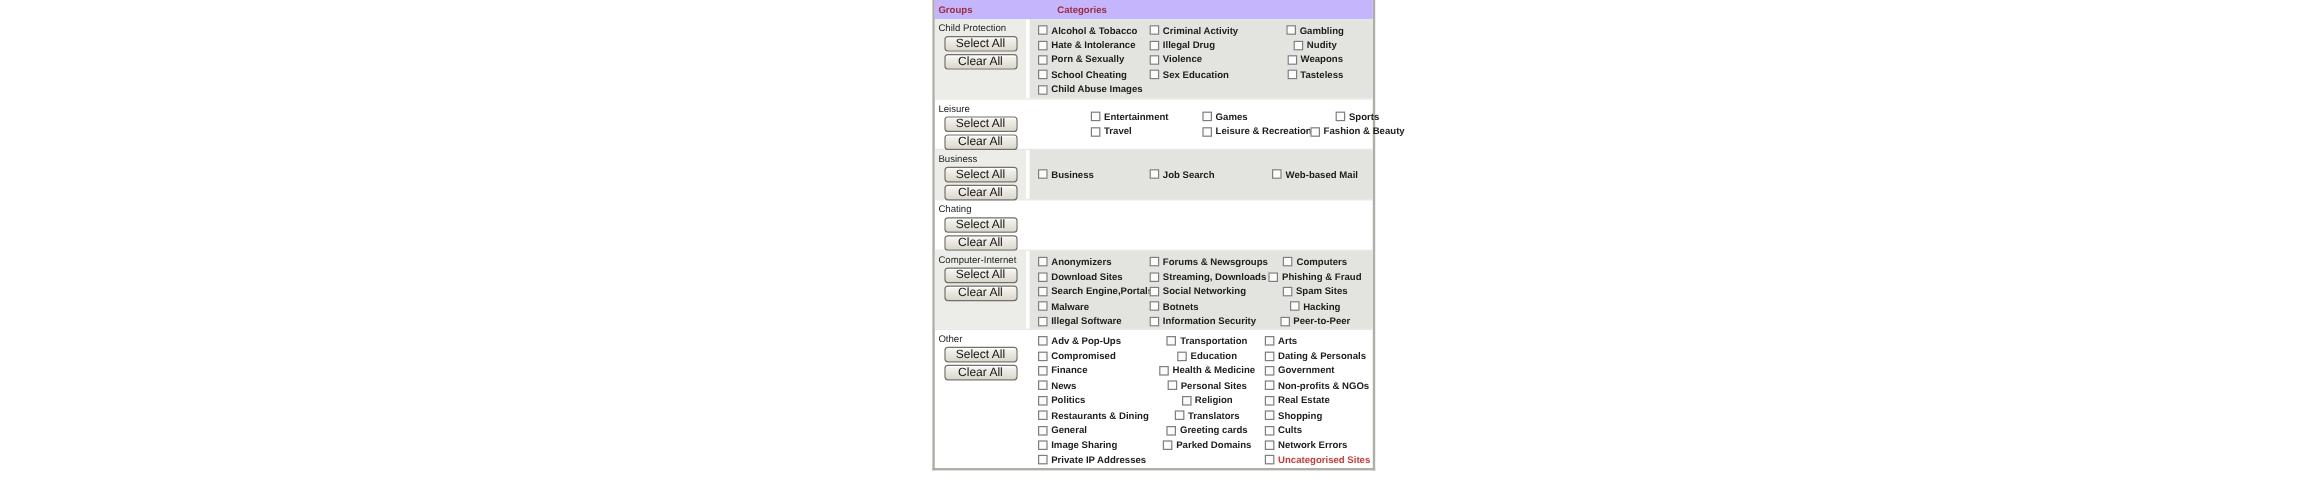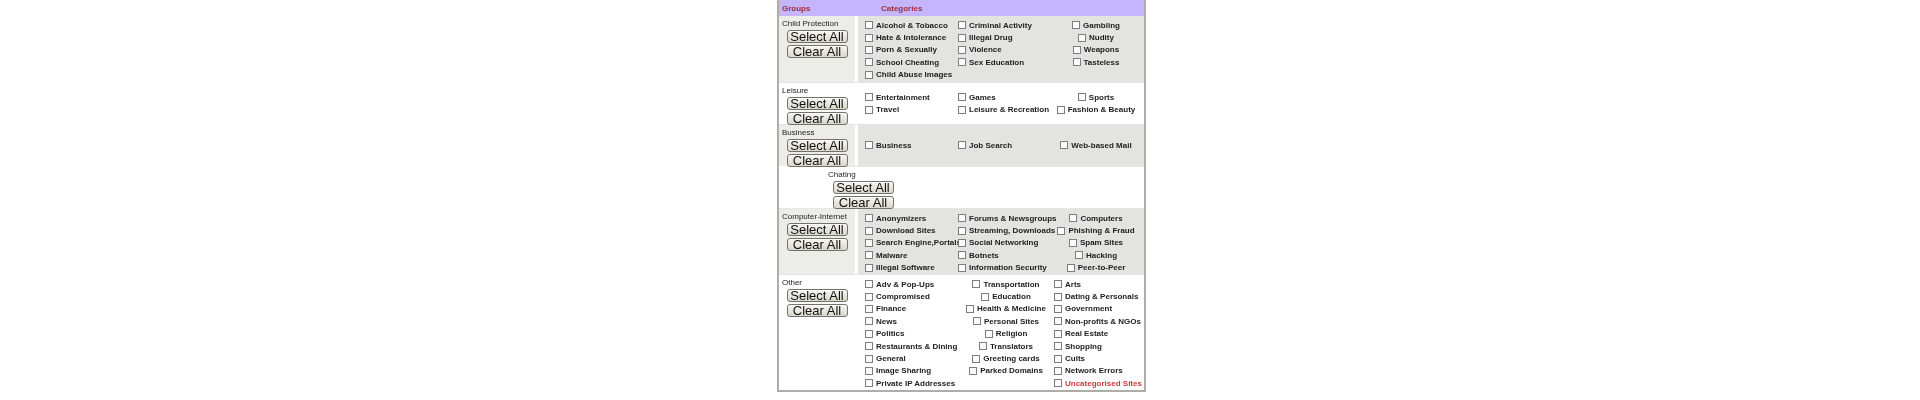--- a/index.html
+++ b/index.html
@@ -40,23 +40,23 @@
     font-size: 8px;
     font-weight: bold;
     color: #9c2d3c;
   }
   .section {
     display: flex;
     box-sizing: border-box;
   }
   
   .section:nth-child(1) { height: 66px; }
-  .section:nth-child(2) { height: 42px; }
+  .section:nth-child(2) { height: 42px; gap: 44px; }
   .section:nth-child(3) { height: 42px; }
-  .section:nth-child(4) { height: 42px; margin-left: 46px; }
+  .section:nth-child(4) { height: 42px; }
   .section:nth-child(5) { height: 66px; }
   .section:nth-child(6) { height: 116px; }
   .section:nth-child(n+2) { border-top: 1px solid #e6e6e2; }
 
   .gcell {
     width: 76px;
     flex: none;
     margin-right: 3px;
     padding-top: 1px;
   }
@@ -68,21 +68,21 @@
     color: #1c1c1c;
     white-space: nowrap;
   }
   .gbtn {
     display: block;
     width: 61px;
     height: 13px;
     margin: 2px auto 1px auto;
     padding: 0;
     font-family: "Liberation Sans", sans-serif;
-    font-size: 13px;
+    font-size: 10px;
     line-height: 11px;
     color: #111111;
     border: 1px solid #72726a;
     border-radius: 3px;
     background: linear-gradient(#f7f6f2, #dad7cc);
     box-shadow: inset 0 1px 0 #ffffff;
     cursor: pointer;
   }
   .cpanel {
     flex: 1;

